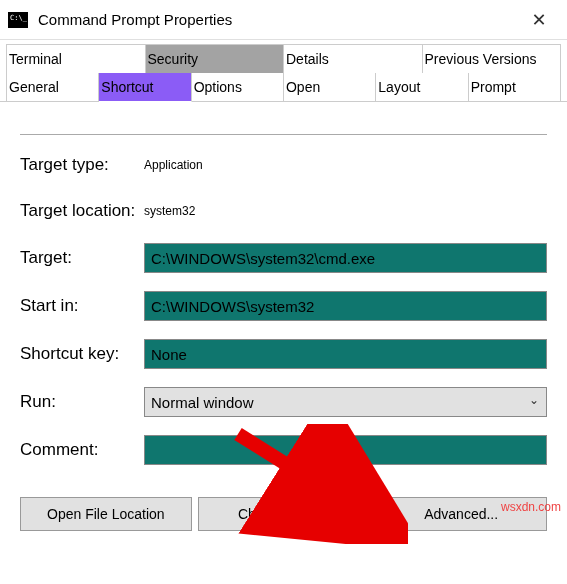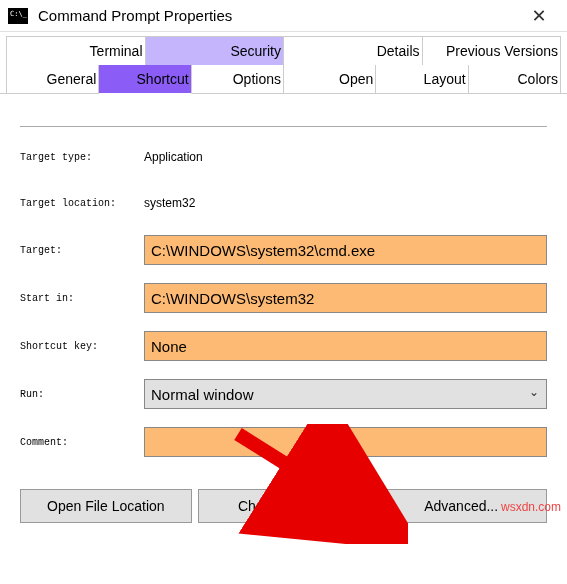--- a/index.html
+++ b/index.html
@@ -10,21 +10,21 @@
       width: 567px;
       height: 584px;
       overflow: hidden;
       position: relative;
     }
     .titlebar {
       display: flex;
       align-items: center;
       padding: 6px 8px;
       border-bottom: 1px solid #e0e0e0;
-      height: 32px;
+      height: 40px;
     }
     .titlebar .icon {
       width: 20px; height: 16px;
       background: #000;
       position: relative;
       margin-right: 10px;
     }
     .titlebar .icon::before {
       content: "C:\\_";
       color: #fff;
@@ -43,30 +43,30 @@
     }
     .tabs {
       padding: 4px 6px 0 6px;
     }
     .tab-row {
       display: flex;
       gap: 0;
     }
     .tab {
       flex: 1;
-      text-align: right;
+      text-align: left;
       padding: 6px 2px;
       border: 1px solid #ccc;
       background: #fff;
       font-size: 14px;
       cursor: default;
       margin-bottom: -1px;
       position: relative;
     }
-    .tab.highlight { background: #c4b5fd; }
+    .tab.highlight { background: #a3a3a3; }
     .tab.active {
       background: #8b5cf6;
       border-bottom: 1px solid #fff;
       z-index: 2;
     }
     .tab-row.second .tab { border-top: none; }
     .tab-row.first .tab:not(:first-child) { border-left: none; }
     .tab-row.second .tab:not(:first-child) { border-left: none; }
     .content {
       border-top: 1px solid #ccc;
@@ -114,33 +114,32 @@
       margin: 14px 0 16px 0;
     }
     .field-row {
       display: flex;
       align-items: center;
       margin-bottom: 18px;
       min-height: 28px;
     }
     .field-row .label {
       width: 124px;
-      font-size: 10px;
-      font-family: Liberation Mono, monospace;
+      font-size: 17px;
     }
     .field-row .value {
       font-size: 12px;
     }
     .field-row input[type="text"],
     .field-row select {
       flex: 1;
       height: 30px;
       padding: 2px 6px;
       border: 1px solid #888;
-      background: #fdba74;
+      background: #0f766e;
       font-size: 15px;
       font-family: inherit;
     }
     .field-row select {
       background: #e1e1e1;
       appearance: none;
       padding-right: 24px;
     }
     .select-wrap {
       flex: 1;
@@ -201,21 +200,21 @@
     <div class="tab highlight">Security</div>
     <div class="tab">Details</div>
     <div class="tab">Previous Versions</div>
   </div>
   <div class="tab-row second">
     <div class="tab">General</div>
     <div class="tab active">Shortcut</div>
     <div class="tab">Options</div>
     <div class="tab">Open</div>
     <div class="tab">Layout</div>
-    <div class="tab">Colors</div>
+    <div class="tab">Prompt</div>
   </div>
 </div>
 
 <div class="content">
   <hr class="sep">
 
   <div class="field-row">
     <div class="label">Target type:</div>
     <div class="value">Application</div>
   </div>

